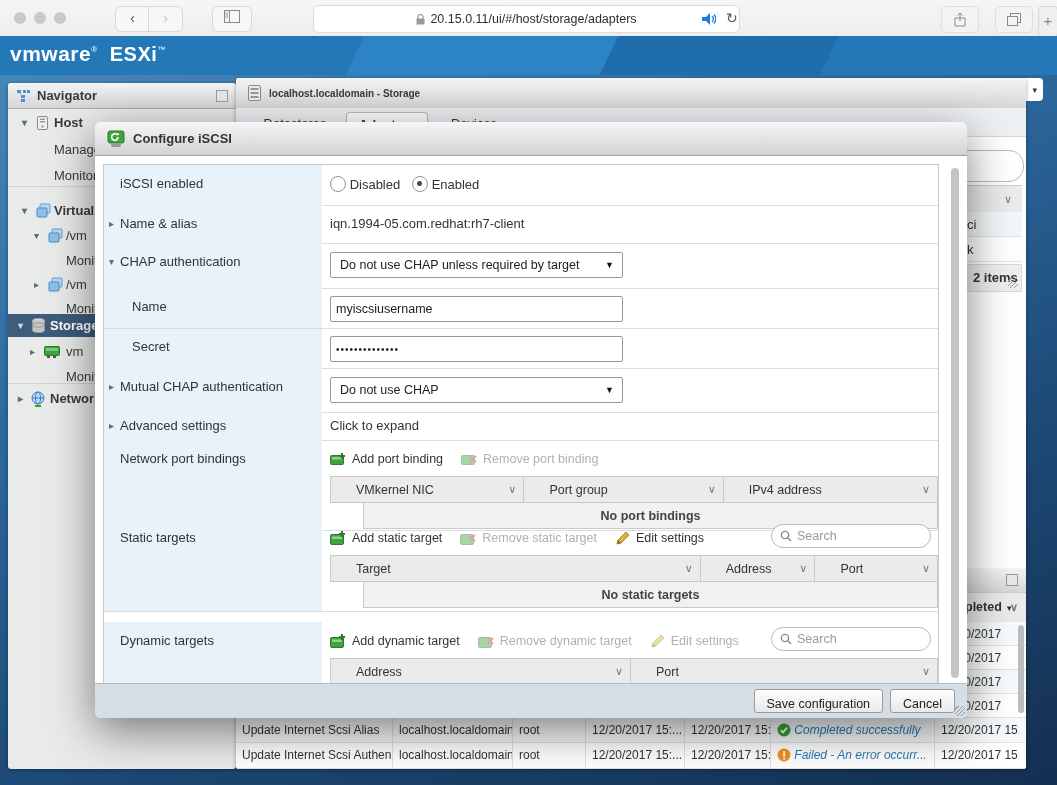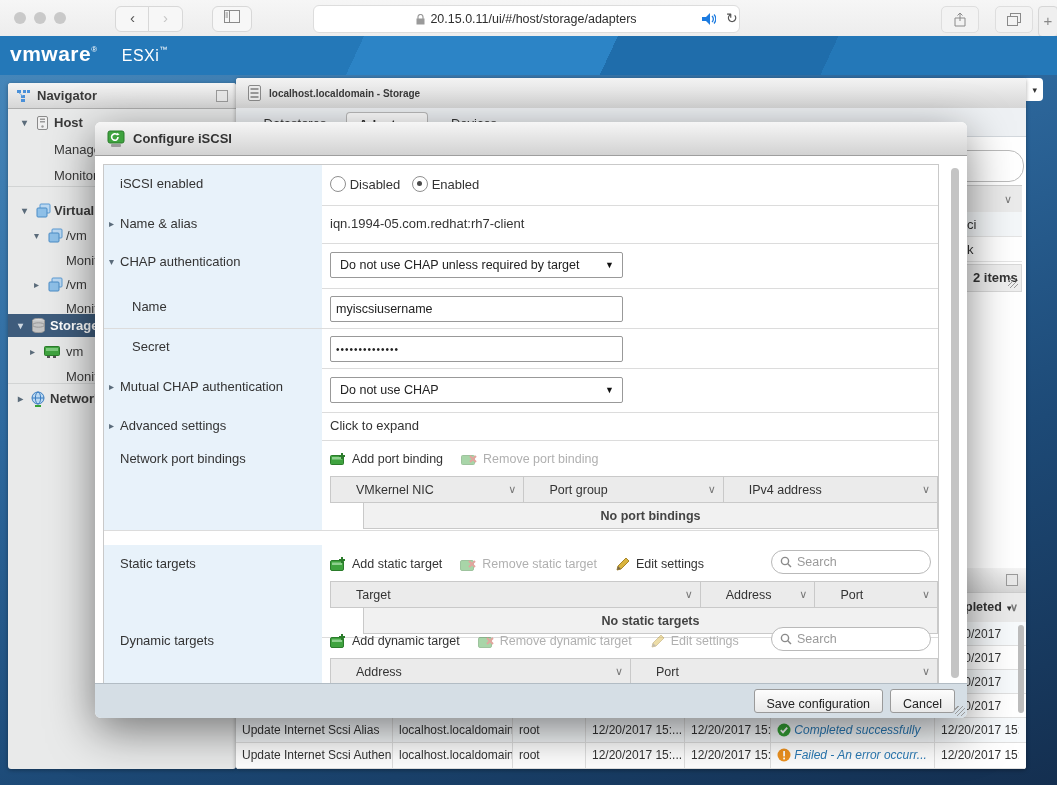--- a/index.html
+++ b/index.html
@@ -134,21 +134,21 @@
           <rect x="3.5" y="0.5" width="10" height="9" fill="none" stroke="#8a8a8a"></rect>
           <rect x="0.5" y="3.5" width="10" height="9" fill="#f3f3f3" stroke="#8a8a8a"></rect>
         </svg>
     </div>
     <div class="abs" style="left:1038px;top:6px;width:18px;height:29px;border:1px solid #d6d6d6;border-radius:4px;background:#efefef;text-align:center;line-height:28px;color:#888;font-size:15px">+</div>
   </div>
 
   <div class="abs esxibar">
     <div class="abs logo" style="left:10px;top:6px">
       <span style="font-weight:bold;font-size:21px">vmware</span><span style="font-size:8px;vertical-align:9px">®</span>
-      <span style="font-weight:normal;font-size:16px;margin-left:20px">ESXi</span><span style="font-size:8px;vertical-align:9px">™</span>
+      <span style="font-weight:bold;font-size:20px;margin-left:8px">ESXi</span><span style="font-size:8px;vertical-align:9px">™</span>
     </div>
     <div class="abs hdr-right" style="position:absolute">
       <span><span>root@20.15.0.11</span> <span class="caret" style="color:#fff">▾</span></span>
       <span class="sep">|</span>
       <span><span>Help</span> <span class="caret" style="color:#fff">▾</span></span>
       <span class="sep">|</span>
       <span class="hdr-search">
         <svg width="12" height="12" viewBox="0 0 12 12">
             <circle cx="5" cy="5" r="3.6" fill="none" stroke="#666" stroke-width="1.4"></circle>
             <line x1="7.8" y1="7.8" x2="11" y2="11" stroke="#666" stroke-width="1.4"></line>
@@ -443,21 +443,21 @@
                     <span class="vee">∨</span>
                   </div>
               </div>
               <div class="mt-empty">
                   <span>No port bindings</span>
                 </div>
             </div>
           </div>
         </div>
 
-        <div class="drow" style="top:380px;height:92px">
+        <div class="drow" style="top:354px;height:92px">
           <div class="dlabel"><span>Static targets</span></div>
           <div class="dval">
             <div class="tbar">
               <span class="tbtn">
                 <svg width="16" height="14" viewBox="0 0 16 14">
                     <rect x="0.5" y="3.5" width="13" height="10" rx="1.5" fill="#3fa33f" stroke="#2b7c2b"></rect>
                     <rect x="2" y="5.5" width="10" height="2.5" fill="#8fd08f"></rect>
                     <path d="M12 0 v6 M9 3 h6" stroke="#2b7c2b" stroke-width="2"></path>
                   </svg>
                 <span>Add static target</span>

